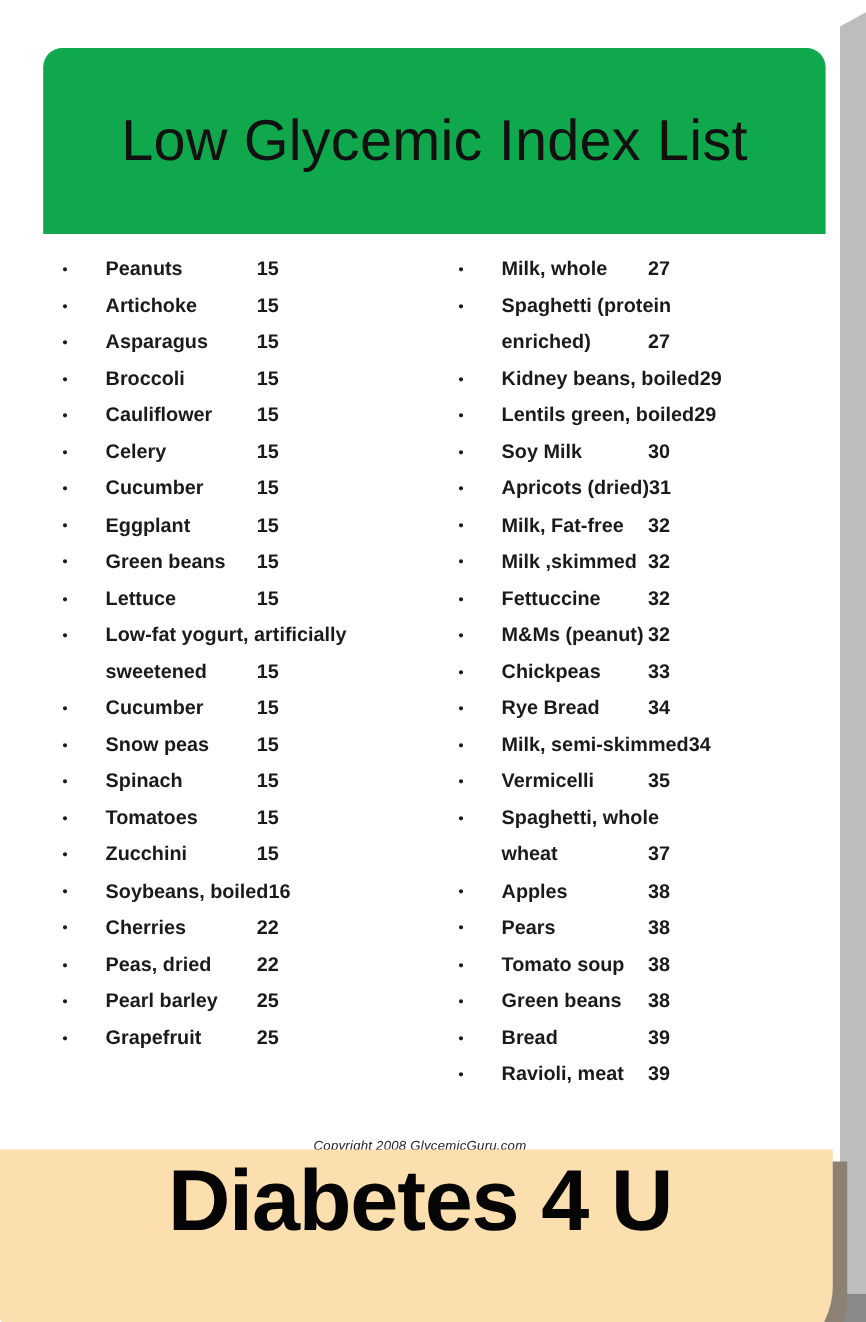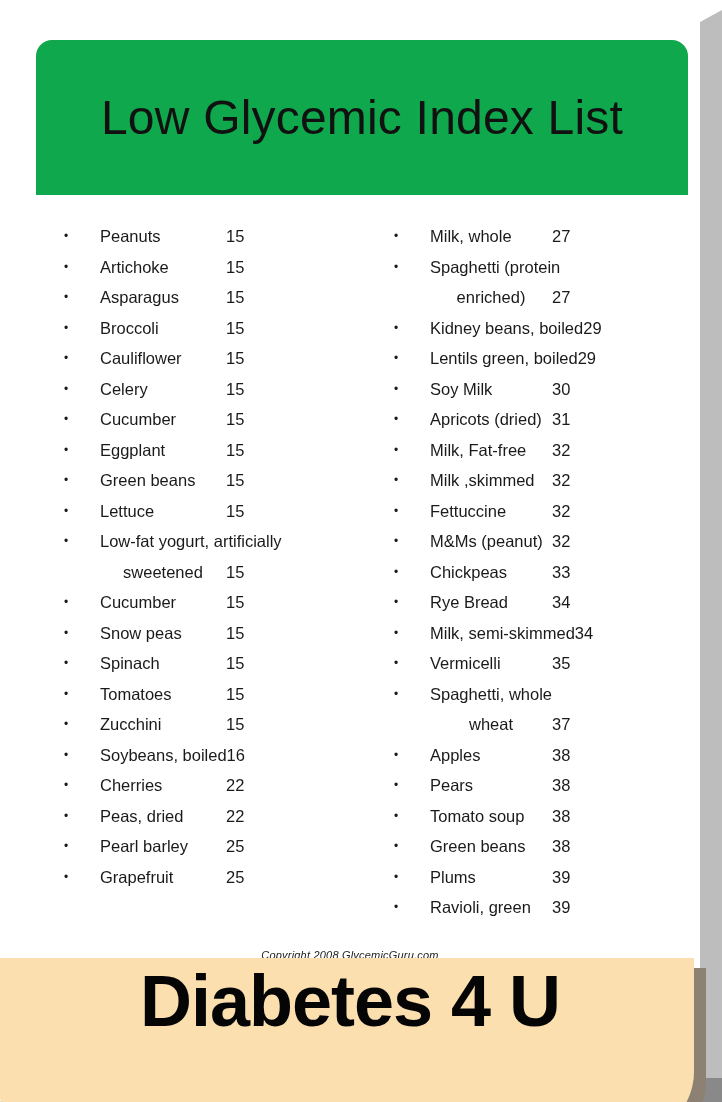--- a/index.html
+++ b/index.html
@@ -70,22 +70,23 @@
     display: flex;
   }
   .col {
     position: relative;
   }
   .col-left  { width: 330px; margin-left: 44px; }
   .col-right { width: 320px; margin-left: 0px; }
 
   ul.gi-list {
     list-style: none;
-    margin: 16px;
+    margin: 4px;
     padding: 0;
+    font-weight: bold;
   }
   ul.gi-list > li {
     position: relative;
     padding-left: 40px;
     margin: 0 0 0 0;
     font-size: 16.5px;
     line-height: 30.5px;
     color: #1a1a1a;
     white-space: normal;
   }
@@ -115,21 +116,20 @@
   
   li.wrap .namebox {
     min-width: 0;
   }
   li.wrap .second-line {
     display: block;
   }
   li.wrap .second-line .namebox {
     display: inline-block;
     min-width: 126px;
-    text-align: center;
   }
   .col-right li.wrap .second-line .namebox {
     min-width: 122px;
   }
 
   
   .copyright {
     position: absolute;
     left: 0;
     top: 919px;
@@ -242,22 +242,22 @@
           <li><span class="namebox">M&amp;Ms (peanut)</span><span class="val">32</span></li>
           <li><span class="namebox">Chickpeas</span><span class="val">33</span></li>
           <li><span class="namebox">Rye Bread</span><span class="val">34</span></li>
           <li><span class="namebox">Milk, semi-skimmed</span><span class="val">34</span></li>
           <li><span class="namebox">Vermicelli</span><span class="val">35</span></li>
           <li class="wrap"><span class="name">Spaghetti, whole</span><span class="second-line"><span class="namebox">wheat</span><span class="val">37</span></span></li>
           <li><span class="namebox">Apples</span><span class="val">38</span></li>
           <li><span class="namebox">Pears</span><span class="val">38</span></li>
           <li><span class="namebox">Tomato soup</span><span class="val">38</span></li>
           <li><span class="namebox">Green beans</span><span class="val">38</span></li>
-          <li><span class="namebox">Plums</span><span class="val">39</span></li>
-          <li><span class="namebox">Ravioli, green</span><span class="val">39</span></li>
+          <li><span class="namebox">Bread</span><span class="val">39</span></li>
+          <li><span class="namebox">Ravioli, meat</span><span class="val">39</span></li>
         </ul>
     </div>
   </div>
 
   <div class="copyright">Copyright 2008 GlycemicGuru.com</div>
 
   <div class="banner-shadow"></div>
   <div class="banner"></div>
   <div class="brand">Diabetes 4 U</div>
   <div class="brand-url">Getyouhealth.com</div>

